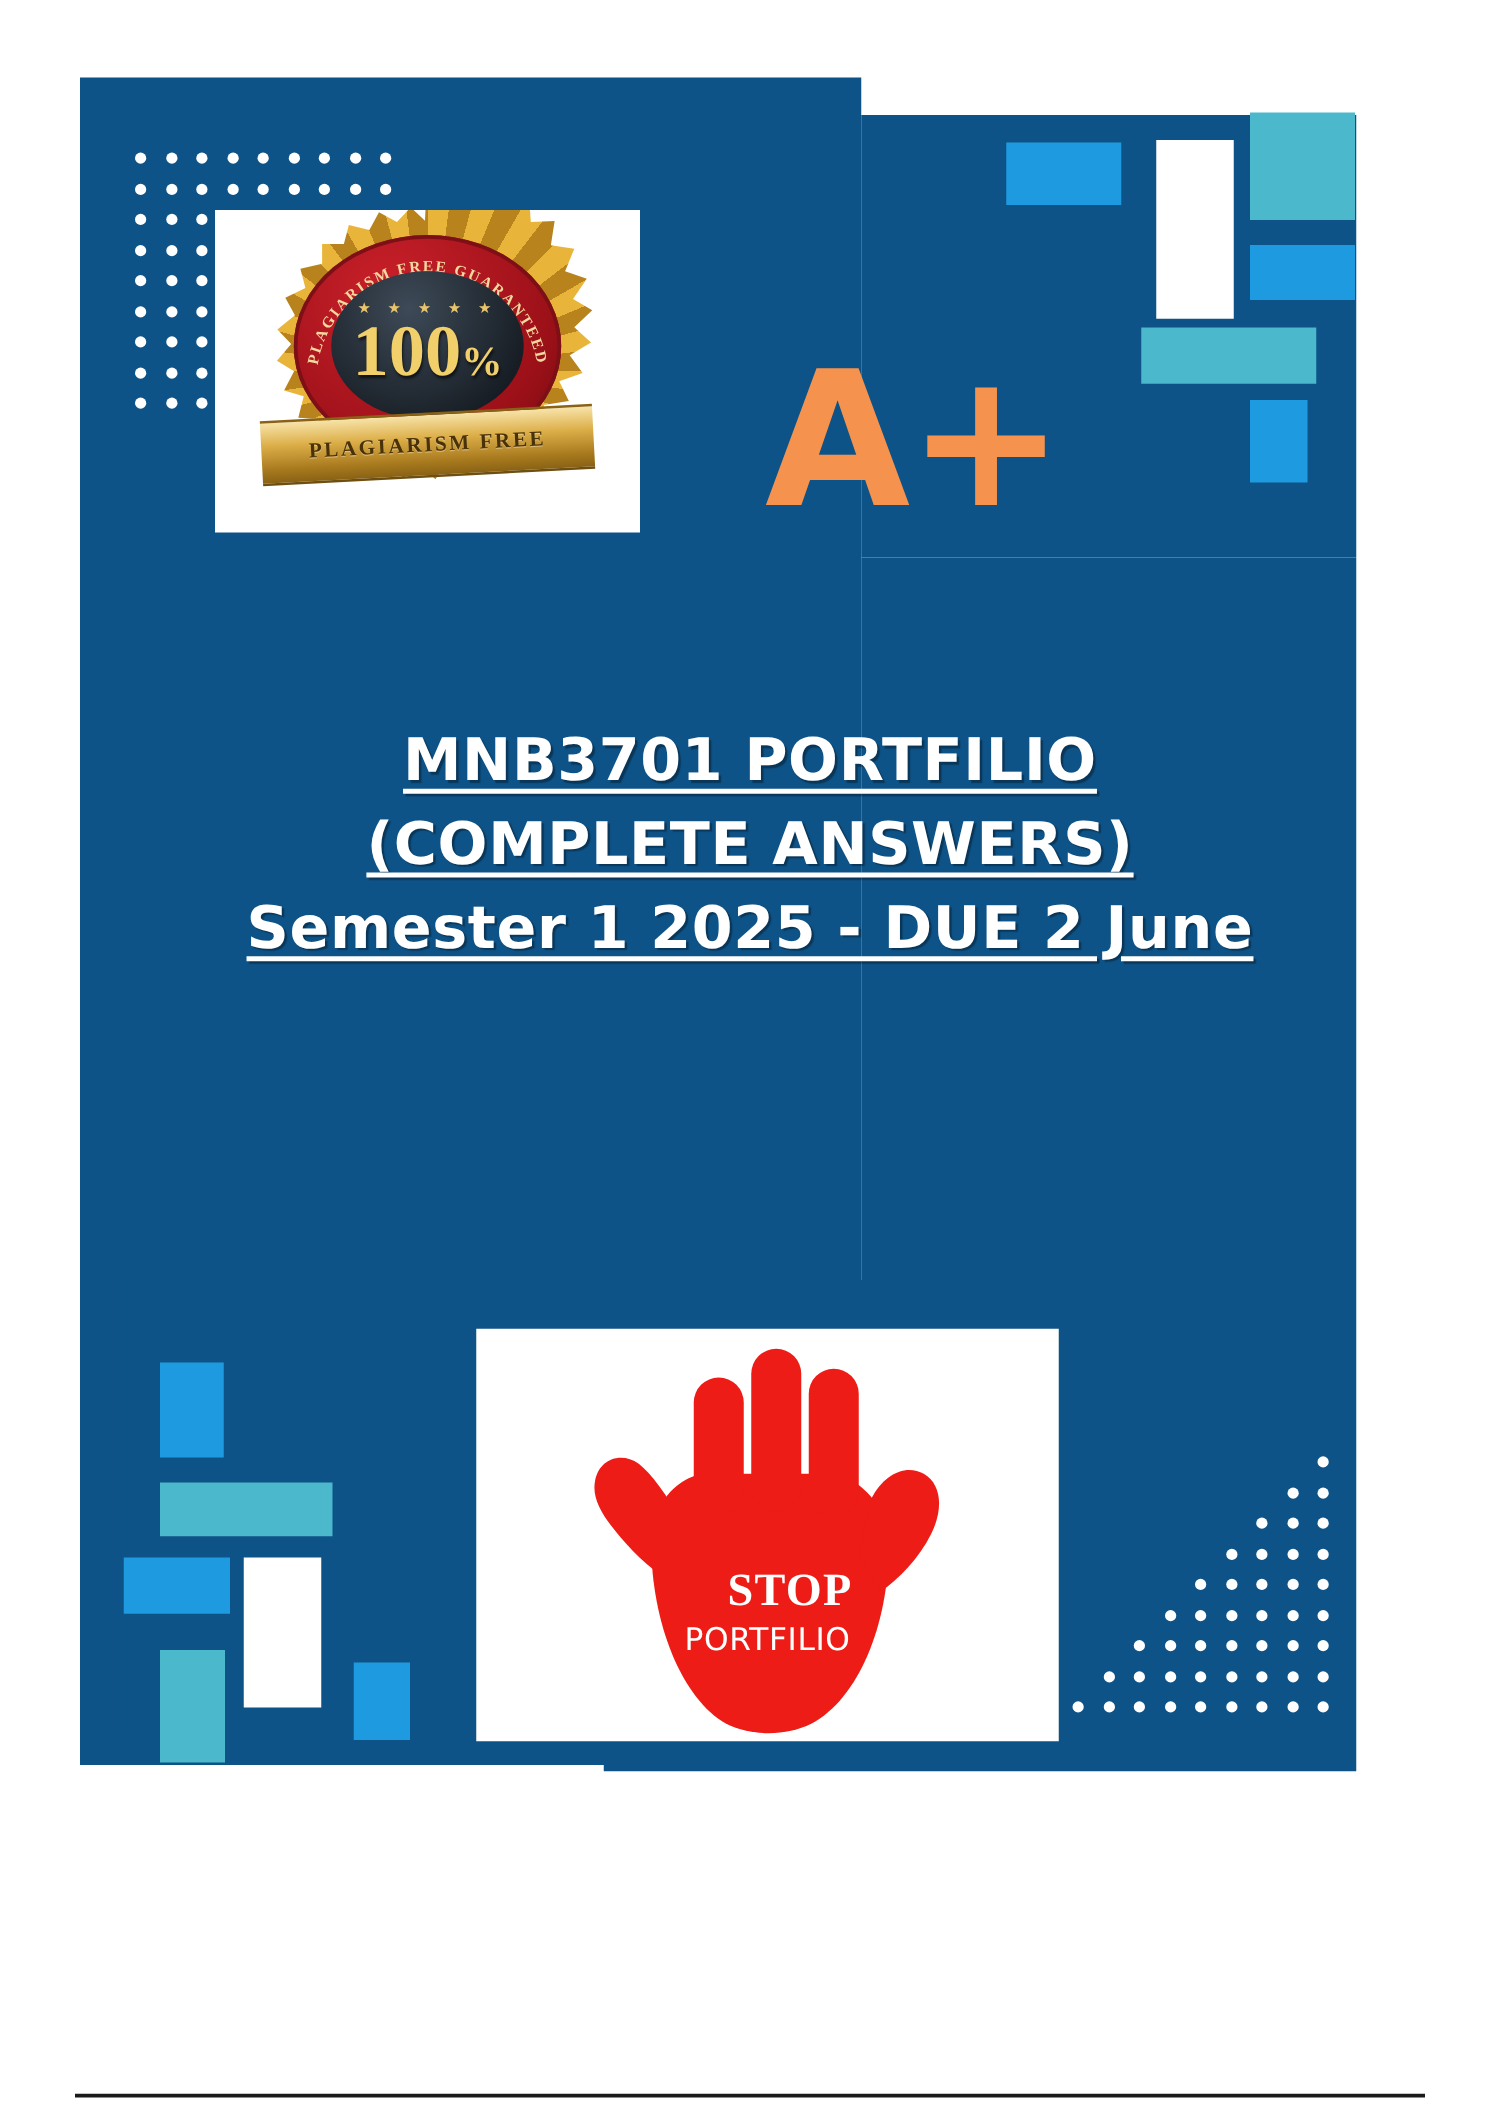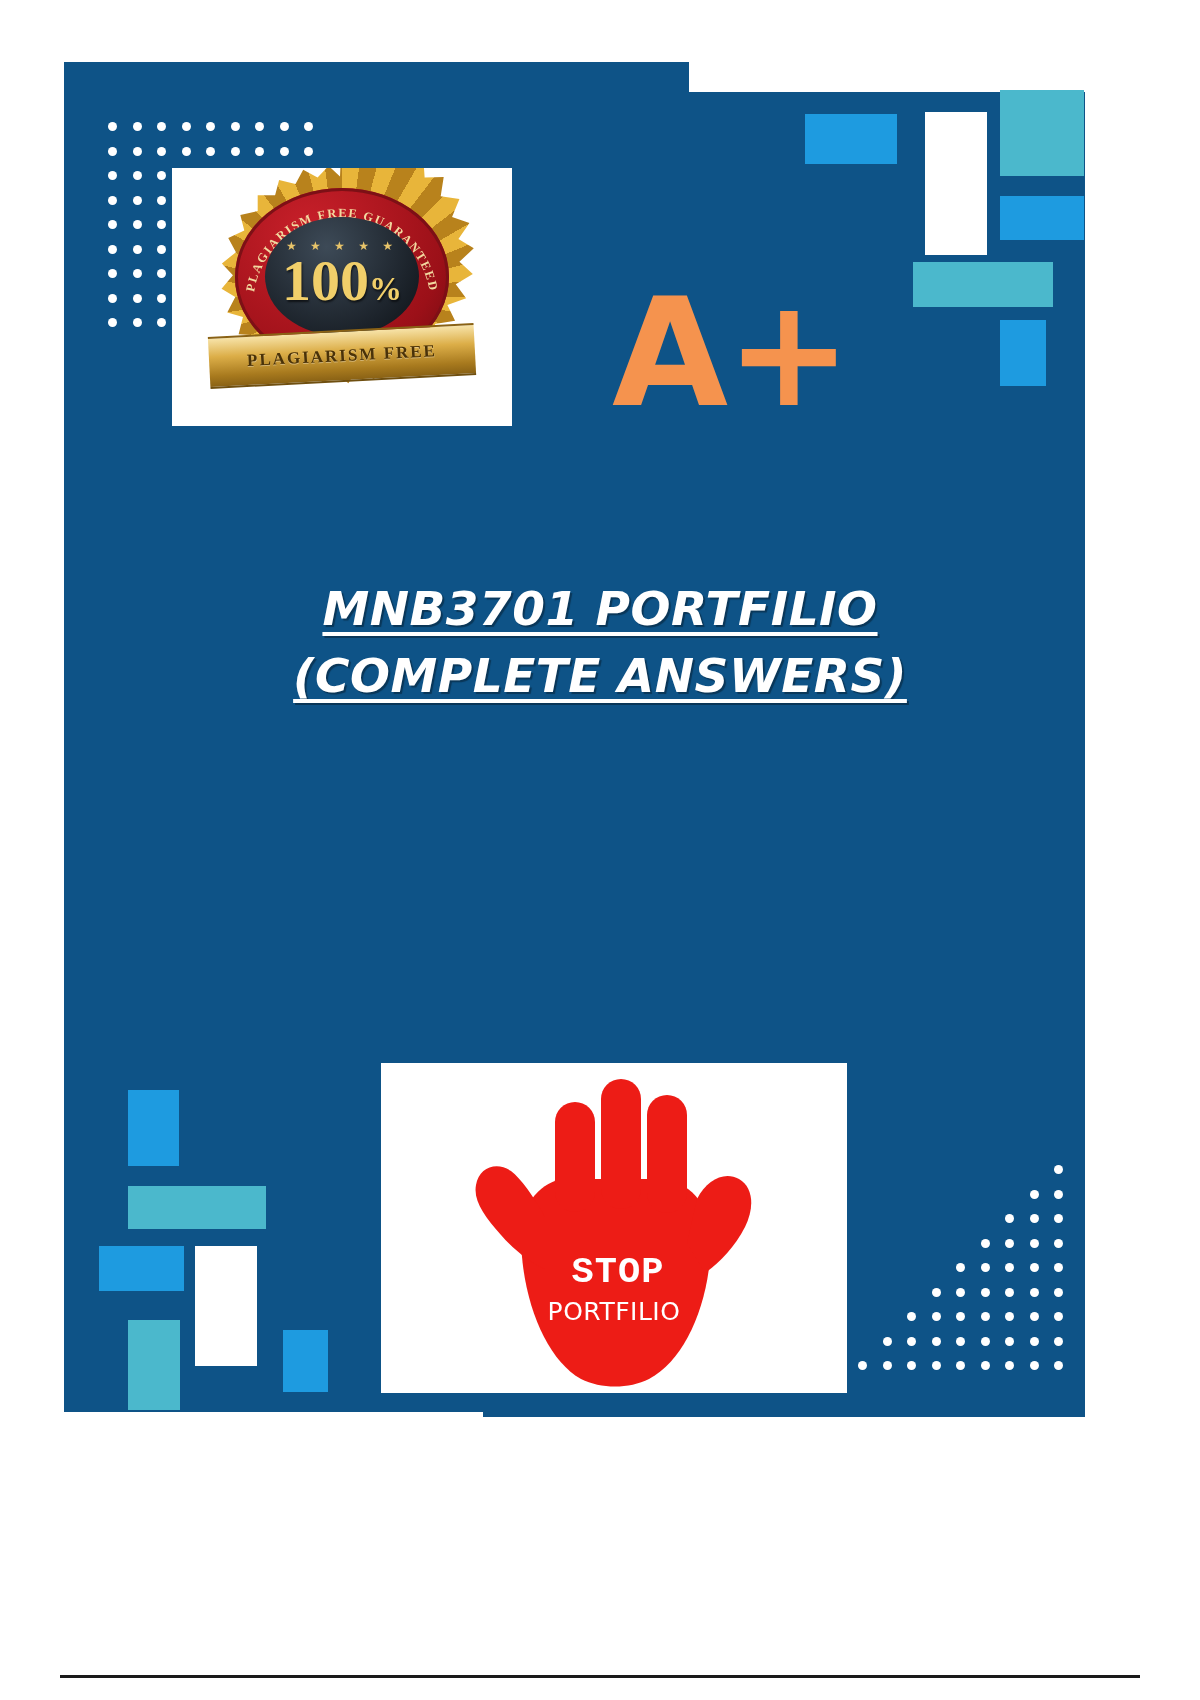--- a/index.html
+++ b/index.html
@@ -210,45 +210,44 @@
     color: #ffffff;
     font-family: "DejaVu Sans", sans-serif;
     font-weight: bold;
     font-size: 47px;
     line-height: 67px;
     letter-spacing: 0.5px;
     text-shadow: 2px 2px 1px rgba(0,0,0,.35);
   }
   #title .line {
     display: block;
-    font-style: italic;
   }
   #title .line span {
     text-decoration: underline;
     text-underline-offset: 7px;
     text-decoration-thickness: 4px;
   }
 
   
   #hand-wrap {
     position: absolute;
     left: 50%;
     top: 4px;
     transform: translateX(-50%);
     width: 330px;
     height: 330px;
   }
   .hand-label-stop {
     position: absolute;
-    left: 4px;
+    left: 18px;
     top: 187px;
     width: 100%;
     text-align: center;
     color: #ffffff;
-    font-family: Liberation Mono, monospace;
+    font-family: Liberation Serif, serif;
     font-weight: bold;
     font-size: 37px;
     letter-spacing: 1px;
     line-height: 1;
   }
   .hand-label-plag {
     position: absolute;
     left: 0;
     top: 232px;
     width: 100%;
@@ -405,20 +404,21 @@
         <span>PLAGIARISM FREE</span>
       </div>
     </div>
   </div>
 
   <div id="aplus">A+</div>
 
   <div id="title">
     <span class="line"><span>MNB3701 PORTFILIO</span></span>
     <span class="line"><span>(COMPLETE ANSWERS)</span></span>
+    <span class="line"><span>Semester 1 2025 - DUE 2 June</span></span>
   </div>
 
   <div class="img-card" id="hand-card">
     <div id="hand-wrap">
       <svg viewBox="0 0 330 330" width="330" height="330">
         <g fill="#ED1C16">
 
           <path d="M72,168 C72,140 88,118 112,112 L218,112 C244,118 262,142 262,170
                    C262,232 238,292 200,312 C180,322 152,322 132,312 C96,292 72,230 72,168 Z"></path>
 

